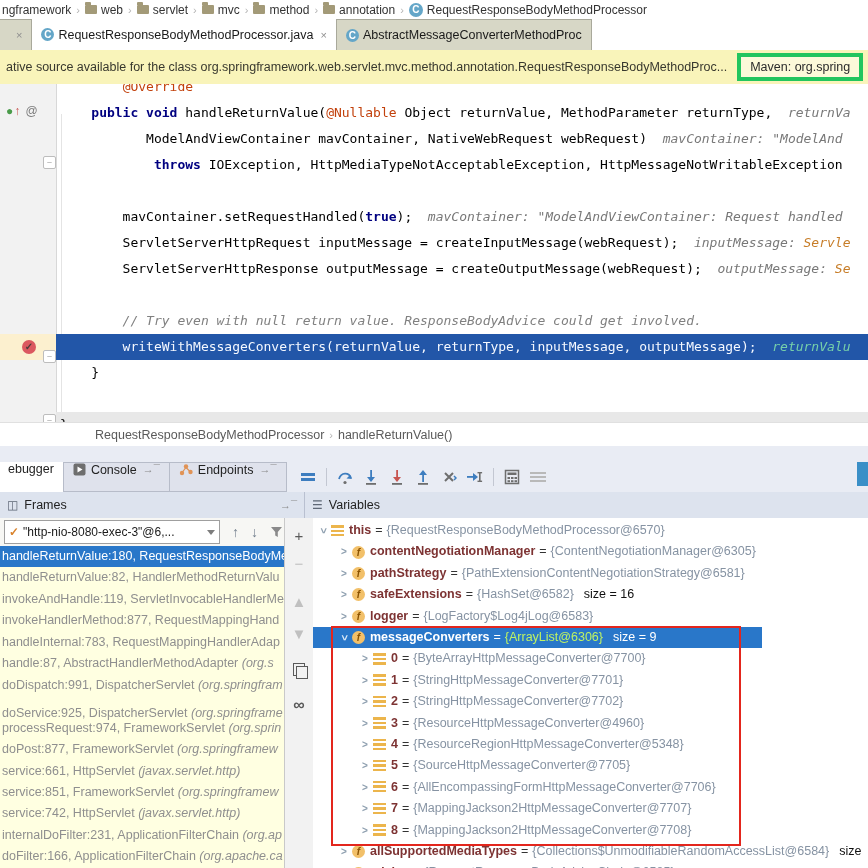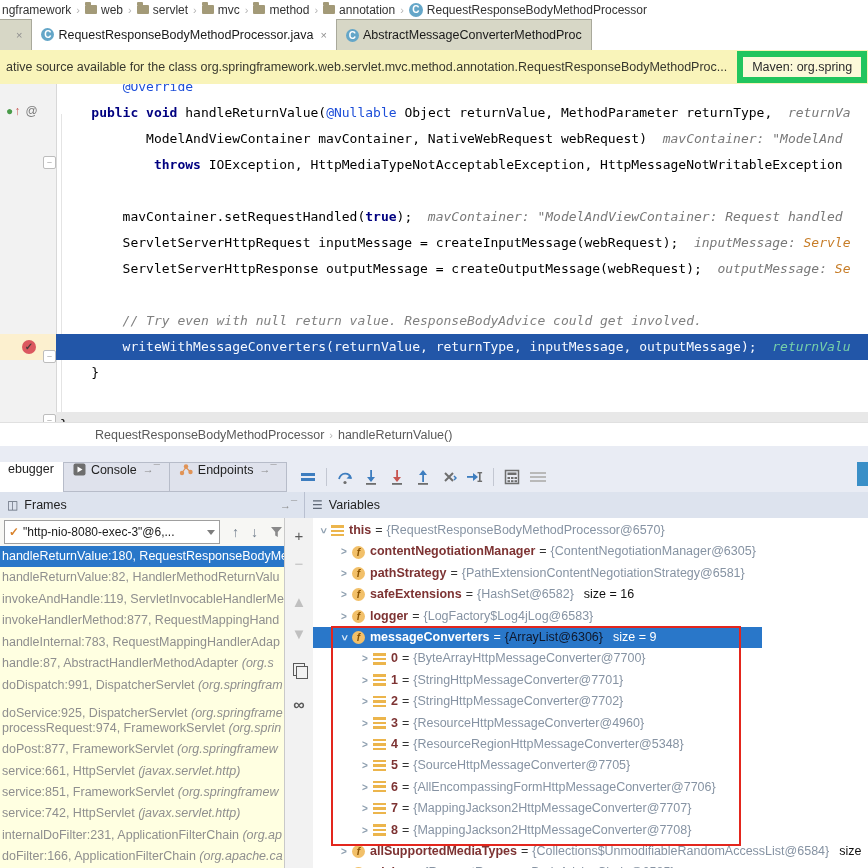--- a/index.html
+++ b/index.html
@@ -17,29 +17,29 @@
             display:flex;align-items:center;justify-content:center;margin-right:4px;flex:none}
   
   #tabbar{top:19px;left:0;width:868px;height:31px;background:#fff;border-bottom:1px solid #a9a99b;display:flex;overflow:hidden}
   .etab{display:flex;align-items:center;padding:0 9px;font-size:12.5px;background:#d7d7c6;color:#1a1a1a;
         border-right:1px solid #a9a99b;border-top:1px solid #a9a99b;white-space:nowrap}
   .etab.active{background:#fff;border-top:none}
   .tab-close{color:#8f8f8f;margin-left:7px;font-size:11px}
   
   #notice{top:50px;left:0;width:868px;height:34px;background:#f9f4ba;border-bottom:1px solid #d6d0a6;
           display:flex;align-items:center;padding:0 6px;font-size:12.5px;color:#38382e;white-space:nowrap;overflow:hidden}
-  #notice-btn{margin-left:10px;border:6px solid #22c55e;background:rgba(255,255,255,.45);
+  #notice-btn{margin-left:10px;border:4px solid #22c55e;background:rgba(255,255,255,.45);
               padding:3px 9px;font-size:12.5px;color:#2b2b2b;white-space:nowrap;flex:none}
   
   #editor{top:84px;left:0;width:868px;height:338px;background:#fff;overflow:hidden}
   #gutter{left:0;top:0;width:56px;height:338px;background:#f2f2f2;border-right:1px solid #d8d8d8}
   .indent-guide{left:61px;top:30px;width:1px;height:300px;background:#e4e4e4}
   .code-line{left:56px;width:812px;height:26px;line-height:26px;white-space:pre;overflow:hidden;
              font-family:"DejaVu Sans Mono",monospace;font-size:13px;padding-left:4px}
-  .seg-p{color:#000}.seg-kw{color:#000080;font-weight:bold}.seg-ann{color:#1d4ed8}
+  .seg-p{color:#000}.seg-kw{color:#000080;font-weight:bold}.seg-ann{color:#c2410c}
   .seg-cmt{color:#808080;font-style:italic}.seg-hint{color:#787878;font-style:italic}
   .seg-hintv{color:#c77d28;font-style:italic}.seg-hintt{color:#76d0aa;font-style:italic}
   .seg-x{color:#f4f8ff}
   .exec-band{left:56px;width:812px;height:26px;background:#2256a8}
   .caret-band{left:56px;width:812px;height:26px;background:#e8e8e8}
   .bp-cell{left:0;width:56px;height:26px;background:#fcf0cf}
   .bp-dot{left:22px;width:14px;height:14px;border-radius:50%;background:#db5860;color:#4a3b3b;
           font-size:10px;line-height:14px;text-align:center;font-weight:bold}
   .gutter-ov{left:6px;font-size:12px;color:#7c7c7c;letter-spacing:1px}
   .fold-mark{left:43px;width:11px;height:11px;border:1px solid #bdbdbd;background:#fff;border-radius:2px;
@@ -92,21 +92,21 @@
   .vrow.sel .vchev{color:#dce9f8}
   .vic{width:13px;height:12px;margin:0 5px 0 2px;flex:none;position:relative}
   .vic.bars{background:linear-gradient(#ecb54c 0 2.5px,transparent 2.5px 4.5px,#ecb54c 4.5px 7px,transparent 7px 9px,#ecb54c 9px 11.5px,transparent 11.5px)}
   .vic.fcirc{width:13px;height:13px;border-radius:50%;background:#f2c069;color:#8a5200;font-size:10px;font-weight:bold;
              font-style:italic;text-align:center;line-height:13px}
   .vname{color:#7d3333;font-weight:bold}
   .veq{color:#333;margin:0 4px}
   .vval{color:#8693a3}
   .vextra{color:#111;margin-left:10px}
   .vrow.sel .vname,.vrow.sel .veq,.vrow.sel .vextra{color:#fff}
-  .vrow.sel .vval{color:#0f172a}
+  .vrow.sel .vval{color:#bef264}
   #redbox{left:331px;top:626px;width:406px;height:216px;border:2px solid #e3261d;z-index:5}
   svg{display:block}
 </style>
 </head>
 <body>
 
 <div id="root">
   <div class="abs" id="crumbbar">
       <span class="crumb">
         <span>ngframework</span>

